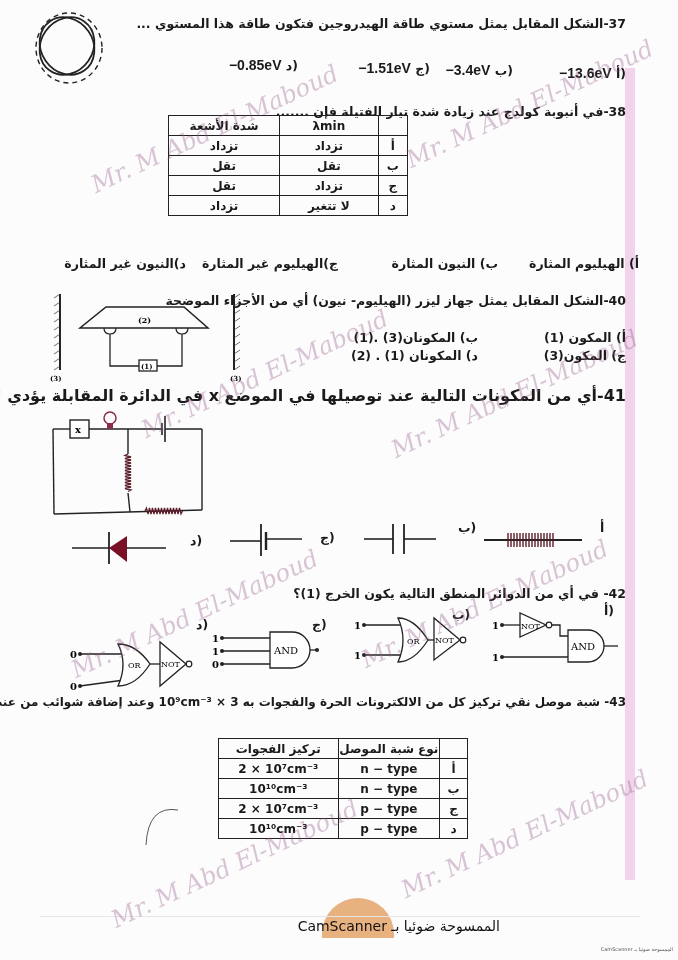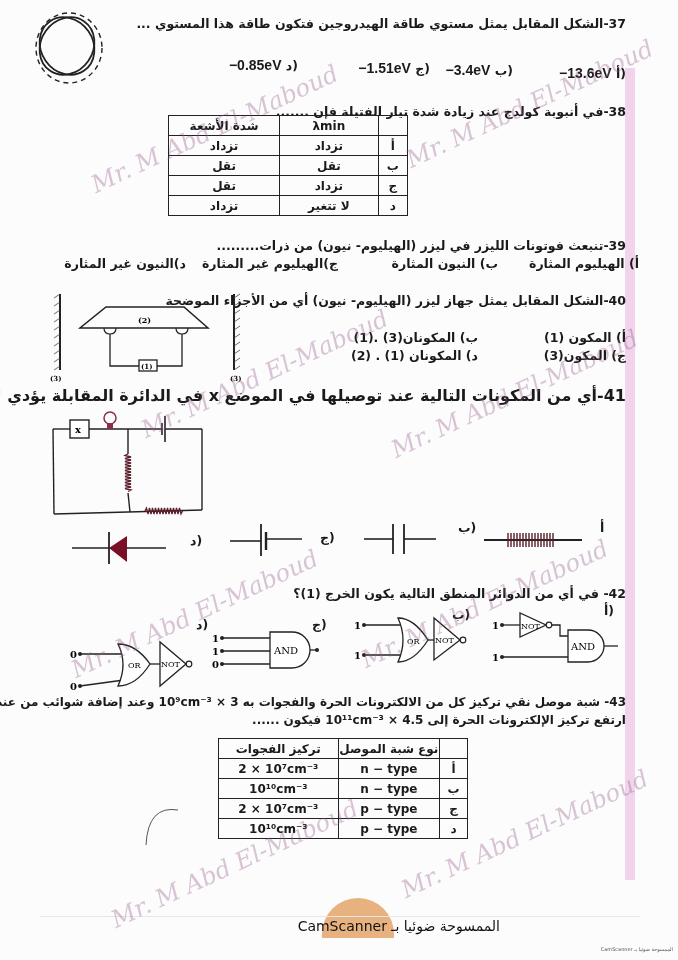--- a/index.html
+++ b/index.html
@@ -75,21 +75,20 @@
       <td>تقل</td>
     </tr>
     <tr>
       <td>د</td>
       <td>لا تتغير</td>
       <td>تزداد</td>
     </tr>
   </tbody>
     </table>
 
-  <div class="abs ar" style="right:52px;top:238px">39-تنبعث فوتونات الليزر في ليزر (الهيليوم- نيون) من ذرات.........</div>
   <div class="opt" style="right:39px;top:256px;direction:rtl">أ) الهيليوم المثارة</div>
   <div class="opt" style="right:180px;top:256px;direction:rtl">ب) النيون المثارة</div>
   <div class="opt" style="right:340px;top:256px;direction:rtl">ج)الهيليوم غير المثارة</div>
   <div class="opt" style="right:492px;top:256px;direction:rtl">د)النيون غير المثارة</div>
 
   <svg class="abs" style="left:44px;top:286px" width="230" height="100">
 
     <line x1="16" y1="8" x2="16" y2="84" stroke="#222" stroke-width="2"></line>
     <g stroke="#444" stroke-width="0.8">
       <line x1="10" y1="12" x2="16" y2="8"></line>
@@ -272,21 +271,20 @@
     <line x1="12" y1="50" x2="56" y2="44" stroke="#222" stroke-width="1.3"></line>
     <path d="M50 8 Q68 8 82 28 Q68 50 50 50 Q60 28 50 8 Z" fill="#fff" stroke="#222" stroke-width="1.3"></path>
     <text x="60" y="32" font-size="8">OR</text>
     <line x1="82" y1="28" x2="92" y2="28" stroke="#222" stroke-width="1.3"></line>
     <polygon points="92,6 92,50 118,28" fill="#fff" stroke="#222" stroke-width="1.3"></polygon>
     <text x="93" y="31" font-size="8">NOT</text>
     <circle cx="121" cy="28" r="2.8" fill="#fff" stroke="#222" stroke-width="1.2"></circle>
   </svg>
 
   <div class="abs ar" style="right:52px;top:695px;font-size:12px">43- شبة موصل نقي تركيز كل من الالكترونات الحرة والفجوات به 3 × 10⁹cm⁻³ وعند إضافة شوائب من عنصر ما</div>
-  <div class="abs ar" style="right:52px;top:713px;font-size:12px">ارتفع تركيز الإلكترونات الحرة إلى 4.5 × 10¹¹cm⁻³ فيكون ......</div>
 
   <table class="qt" style="left:218px;top:738px;width:250px">
     <tbody>
         <tr>
       <td style="width:28px"></td>
       <td style="width:102px">نوع شبة الموصل</td>
       <td style="width:120px">تركيز الفجوات</td>
     </tr>
     <tr>
       <td>أ</td>

